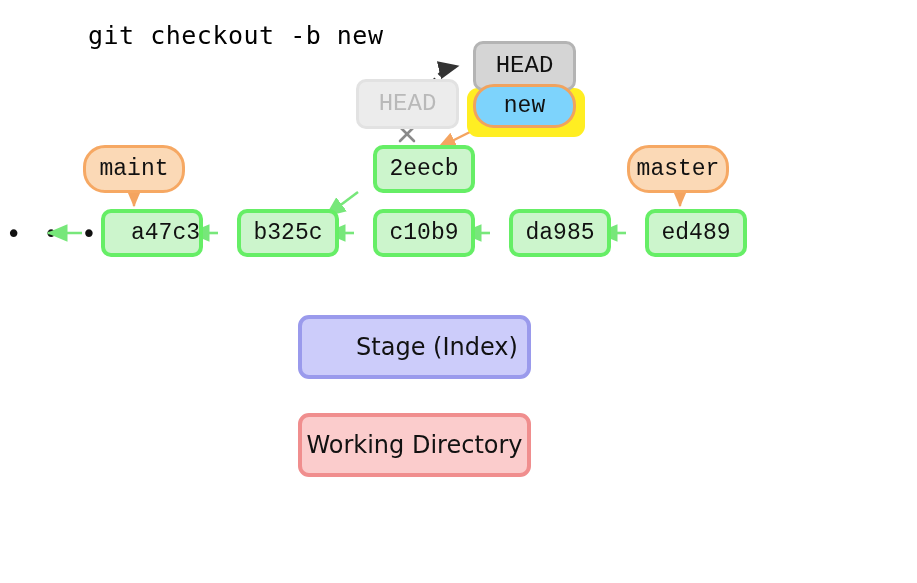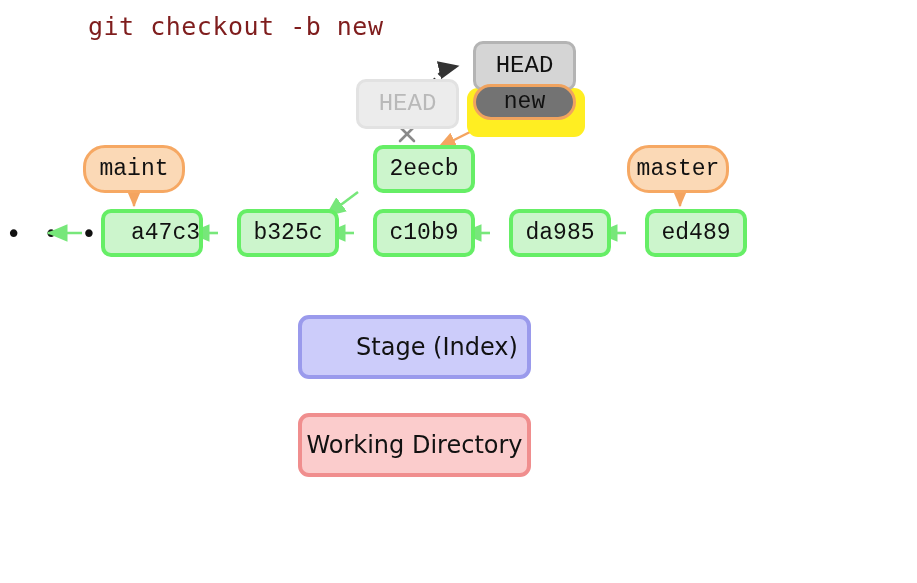--- a/index.html
+++ b/index.html
@@ -19,25 +19,25 @@
     position: absolute;
     left: 0; top: 0;
     width: 917px;
     height: 583px;
   }
 
   
   .cmd-title {
     position: absolute;
     left: 88px;
-    top: 12px;
+    top: 21px;
     font-family: "DejaVu Sans Mono", monospace;
     font-size: 25px;
     letter-spacing: 0.5px;
-    color: #7f1d1d;
+    color: #000000;
     white-space: pre;
   }
 
   
   .node {
     position: absolute;
     box-sizing: border-box;
     display: flex;
     align-items: center;
     justify-content: center;
@@ -85,22 +85,22 @@
     background: #ececec;
     border-color: #e2e2e2;
     border-width: 3px;
     border-radius: 10px;
     color: #b9b9b9;
     font-size: 24px;
   }
 
   .new-branch {
     width: 103px;
-    height: 36px;
-    background: #737373;
+    height: 44px;
+    background: #7dd3fc;
     border-color: #f0a35f;
     border-width: 3px;
     border-radius: 21px;
     font-size: 23px;
   }
 
   .yellow-hl {
     position: absolute;
     width: 118px;
     height: 49px;

